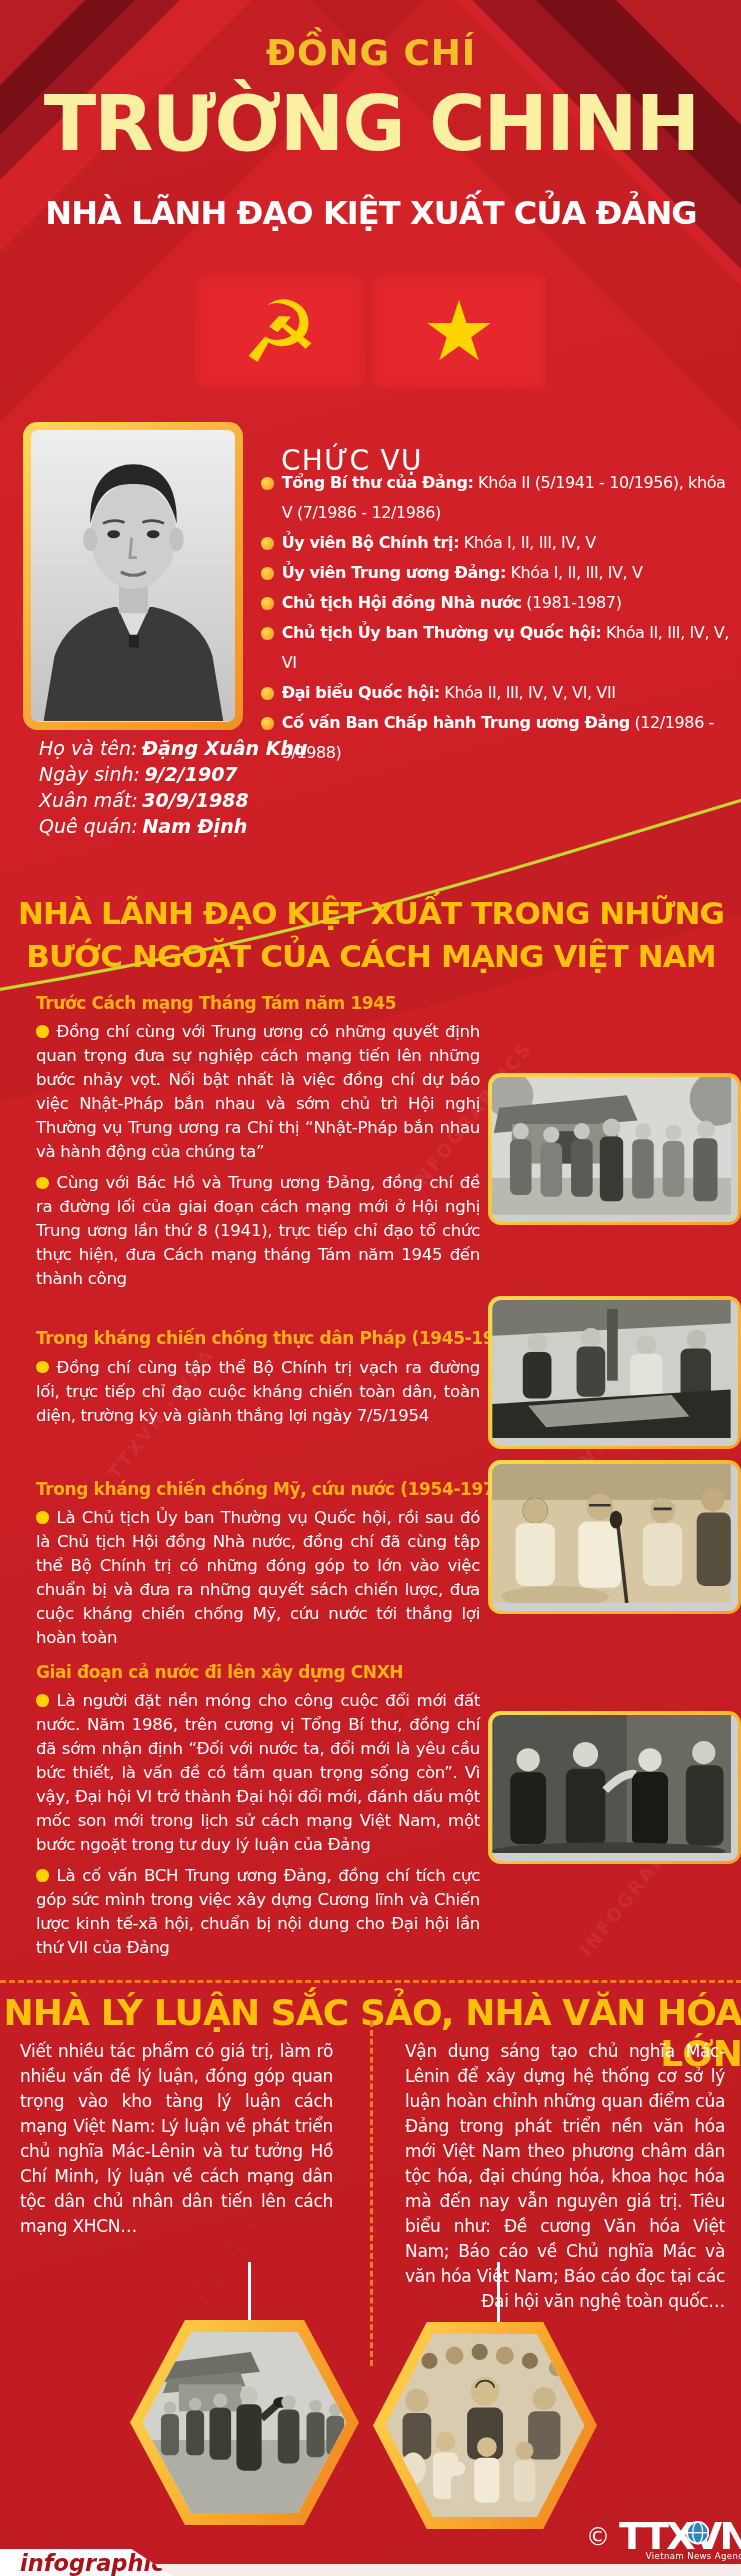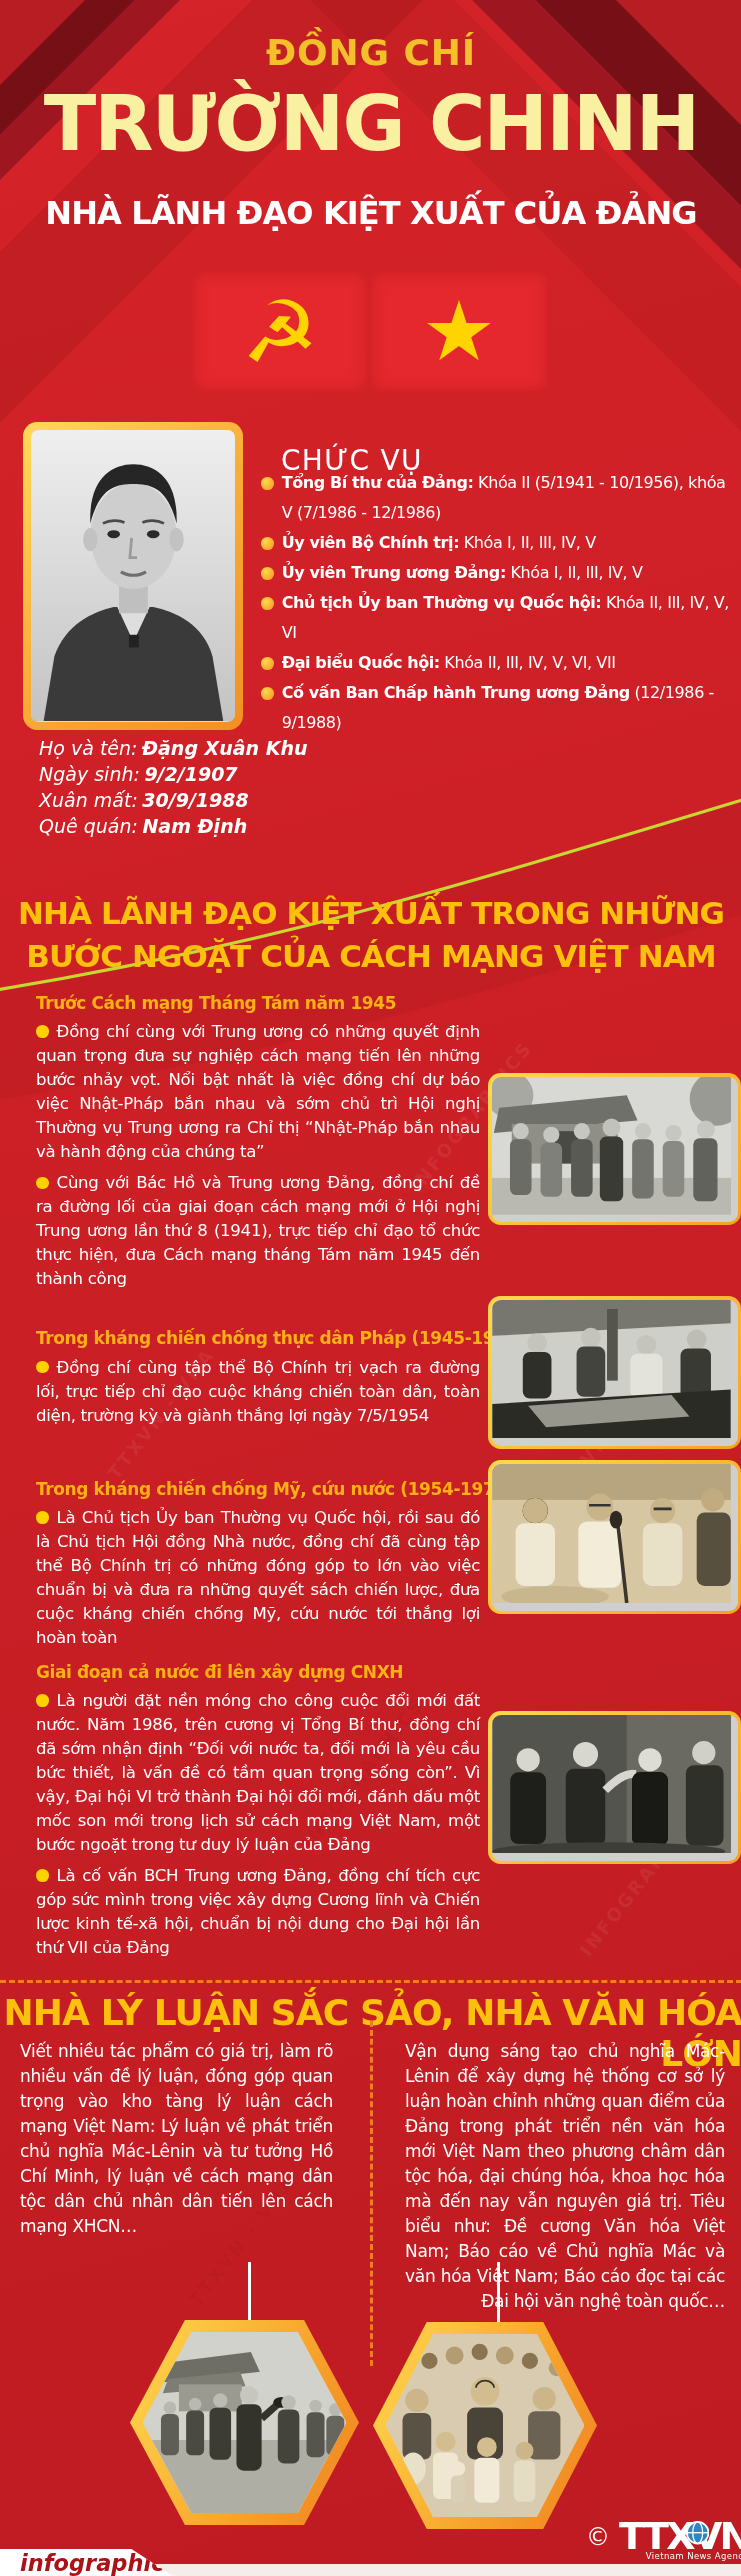--- a/index.html
+++ b/index.html
@@ -132,20 +132,21 @@
         <path d="M100 158 C108 163 120 163 128 158" stroke="#6f6f6f" stroke-width="3.5" fill="none"></path>
       </svg>
     </div>
   </div>
 
   <div class="abs seclabel">CHỨC VỤ</div>
   <ul class="abs poslist">
     <li class="pos"><span class="pdot"></span><b>Tổng Bí thư của Đảng:</b><span>Khóa II (5/1941 - 10/1956), khóa V (7/1986 - 12/1986)</span></li>
     <li class="pos"><span class="pdot"></span><b>Ủy viên Bộ Chính trị:</b><span>Khóa I, II, III, IV, V</span></li>
     <li class="pos"><span class="pdot"></span><b>Ủy viên Trung ương Đảng:</b><span>Khóa I, II, III, IV, V</span></li>
+    <li class="pos"><span class="pdot"></span><b>Chủ tịch Hội đồng Nhà nước</b><span>(1981-1987)</span></li>
     <li class="pos"><span class="pdot"></span><b>Chủ tịch Ủy ban Thường vụ Quốc hội:</b><span>Khóa II, III, IV, V, VI</span></li>
     <li class="pos"><span class="pdot"></span><b>Đại biểu Quốc hội:</b><span>Khóa II, III, IV, V, VI, VII</span></li>
     <li class="pos"><span class="pdot"></span><b>Cố vấn Ban Chấp hành Trung ương Đảng</b><span>(12/1986 - 9/1988)</span></li>
   </ul>
 
   <div class="abs bio">
     <div class="bio-line"><i>Họ và tên:</i><b>Đặng Xuân Khu</b></div>
     <div class="bio-line"><i>Ngày sinh:</i><b>9/2/1907</b></div>
     <div class="bio-line"><i>Xuân mất:</i><b>30/9/1988</b></div>
     <div class="bio-line"><i>Quê quán:</i><b>Nam Định</b></div>

